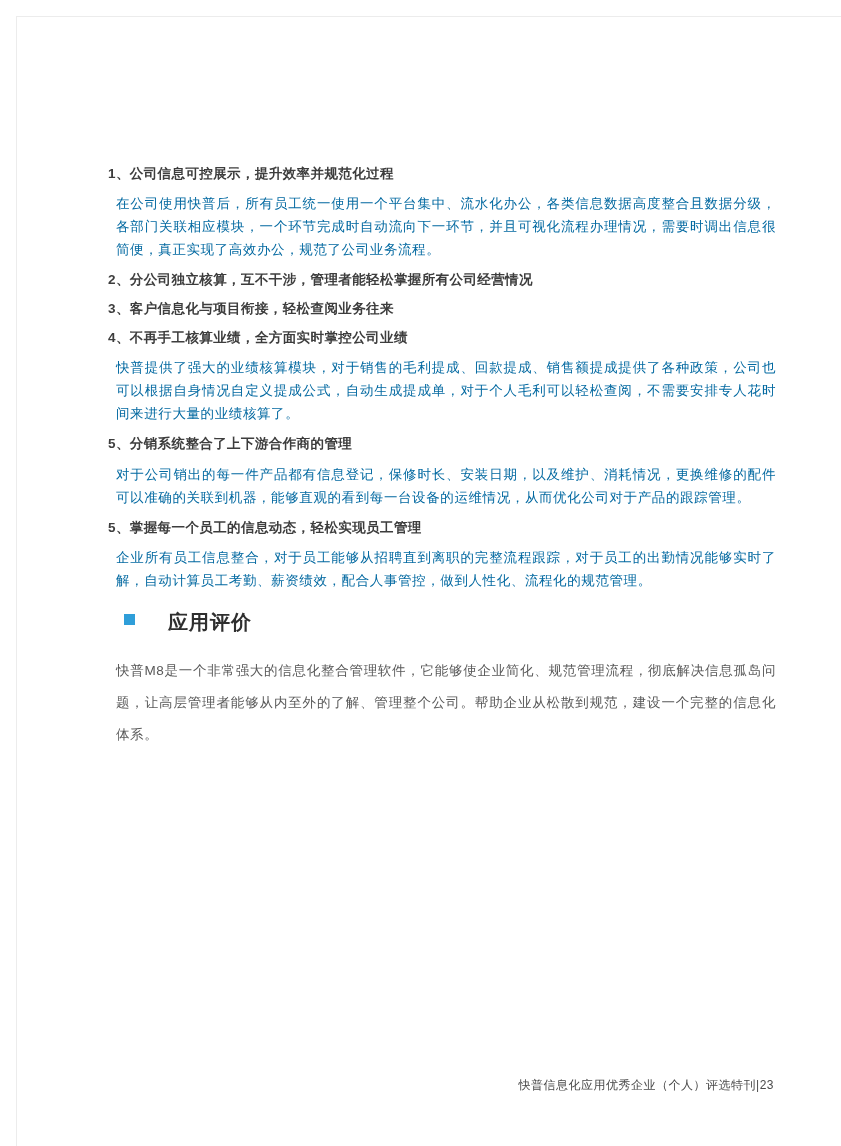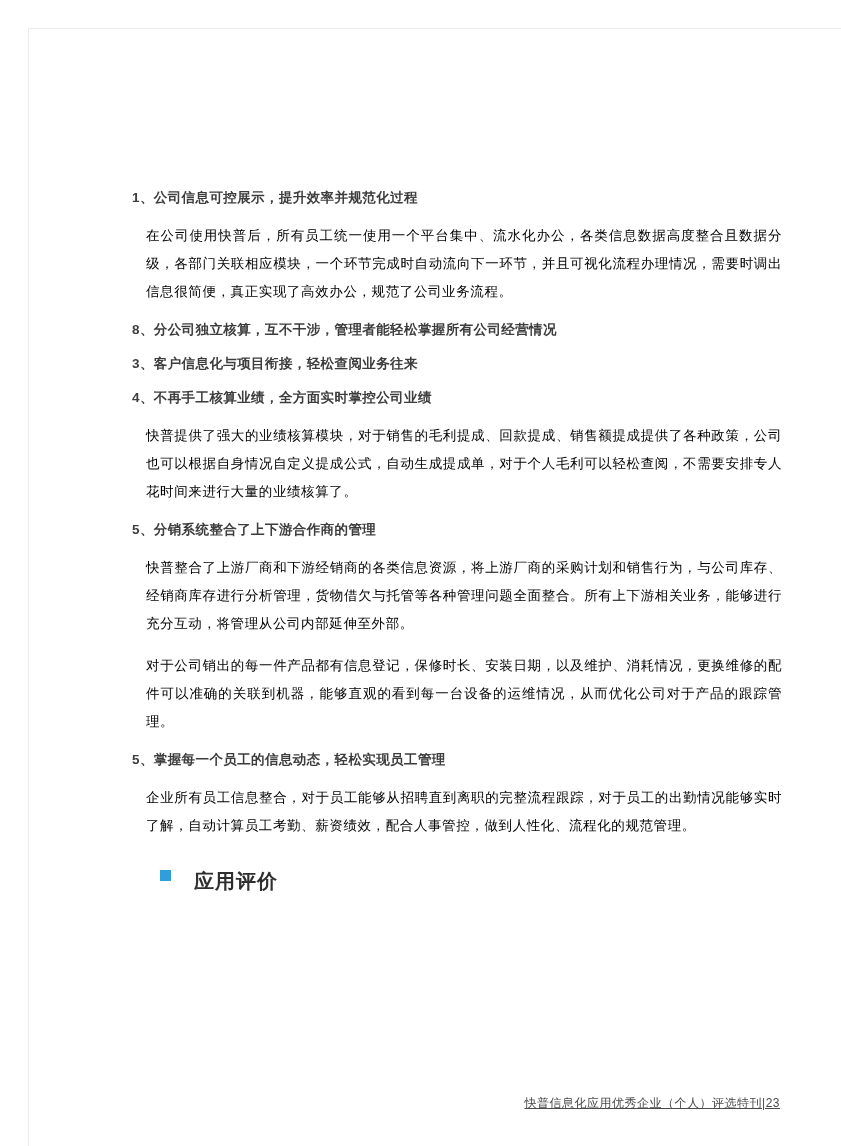--- a/index.html
+++ b/index.html
@@ -1,15 +1,15 @@
 <!DOCTYPE html>
 <html><head>
 <meta charset="utf-8">
 <style>
-  * { margin: 14px; padding: 0; box-sizing: border-box; }
+  * { margin: 8px; padding: 0; box-sizing: border-box; }
   html, body { background: #ffffff; }
   body {
     width: 841px;
     height: 1146px;
     position: relative;
     font-family: "Liberation Sans", "DejaVu Sans", sans-serif;
     overflow: hidden;
     border: 1px solid #ececec;
   }
   .page-content {
@@ -22,30 +22,31 @@
   .section-heading {
     font-size: 13.5px;
     font-weight: bold;
     color: #3d3d3d;
     line-height: 20px;
     margin: 0 0 7px 0;
     letter-spacing: 0.4px;
   }
   .section-body {
     font-size: 13.5px;
-    color: #000000;
-    line-height: 28px;
+    color: #0369a1;
+    line-height: 23px;
     text-align: justify;
     letter-spacing: 0.6px;
   }
   .review-title-row {
     display: flex;
     align-items: center;
     margin-top: 9px;
     margin-bottom: 11px;
+    gap: 16px;
   }
   .review-marker {
     width: 11px;
     height: 11px;
     margin-right: 9px;
     margin-top: 2px;
     flex: 0 0 auto;
   }
   .review-title {
     font-size: 20px;
@@ -60,62 +61,61 @@
     text-align: justify;
     letter-spacing: 0.6px;
   }
   .page-footer {
     position: absolute;
     top: 1052px;
     right: 74px;
     font-size: 12px;
     color: #4a4a4a;
     letter-spacing: 0.5px;
-    text-decoration: underline;
   }
 </style>
 </head>
 <body>
 
 <div class="page-content">
 
   <div class="section">
     <h3 class="section-heading">1、公司信息可控展示，提升效率并规范化过程</h3>
     <p class="section-body">在公司使用快普后，所有员工统一使用一个平台集中、流水化办公，各类信息数据高度整合且数据分级，各部门关联相应模块，一个环节完成时自动流向下一环节，并且可视化流程办理情况，需要时调出信息很简便，真正实现了高效办公，规范了公司业务流程。</p>
   </div>
 
   <div class="section">
-    <h3 class="section-heading">8、分公司独立核算，互不干涉，管理者能轻松掌握所有公司经营情况</h3>
+    <h3 class="section-heading">2、分公司独立核算，互不干涉，管理者能轻松掌握所有公司经营情况</h3>
   </div>
 
   <div class="section">
     <h3 class="section-heading">3、客户信息化与项目衔接，轻松查阅业务往来</h3>
   </div>
 
   <div class="section">
     <h3 class="section-heading">4、不再手工核算业绩，全方面实时掌控公司业绩</h3>
     <p class="section-body">快普提供了强大的业绩核算模块，对于销售的毛利提成、回款提成、销售额提成提供了各种政策，公司也可以根据自身情况自定义提成公式，自动生成提成单，对于个人毛利可以轻松查阅，不需要安排专人花时间来进行大量的业绩核算了。</p>
   </div>
 
   <div class="section">
     <h3 class="section-heading">5、分销系统整合了上下游合作商的管理</h3>
-    <p class="section-body">快普整合了上游厂商和下游经销商的各类信息资源，将上游厂商的采购计划和销售行为，与公司库存、经销商库存进行分析管理，货物借欠与托管等各种管理问题全面整合。所有上下游相关业务，能够进行充分互动，将管理从公司内部延伸至外部。</p>
   </div>
 
   <div class="section">
     <p class="section-body">对于公司销出的每一件产品都有信息登记，保修时长、安装日期，以及维护、消耗情况，更换维修的配件可以准确的关联到机器，能够直观的看到每一台设备的运维情况，从而优化公司对于产品的跟踪管理。</p>
   </div>
 
   <div class="section">
     <h3 class="section-heading">5、掌握每一个员工的信息动态，轻松实现员工管理</h3>
     <p class="section-body">企业所有员工信息整合，对于员工能够从招聘直到离职的完整流程跟踪，对于员工的出勤情况能够实时了解，自动计算员工考勤、薪资绩效，配合人事管控，做到人性化、流程化的规范管理。</p>
   </div>
 
   <div class="review-section">
     <div class="review-title-row">
       <span class="review-marker" style="background: rgb(47, 158, 217);"></span>
       <span class="review-title">应用评价</span>
     </div>
+    <p class="review-body">快普M8是一个非常强大的信息化整合管理软件，它能够使企业简化、规范管理流程，彻底解决信息孤岛问题，让高层管理者能够从内至外的了解、管理整个公司。帮助企业从松散到规范，建设一个完整的信息化体系。</p>
   </div>
 
 </div>
 
 <div class="page-footer">快普信息化应用优秀企业（个人）评选特刊|23</div>
 
 </body></html>

